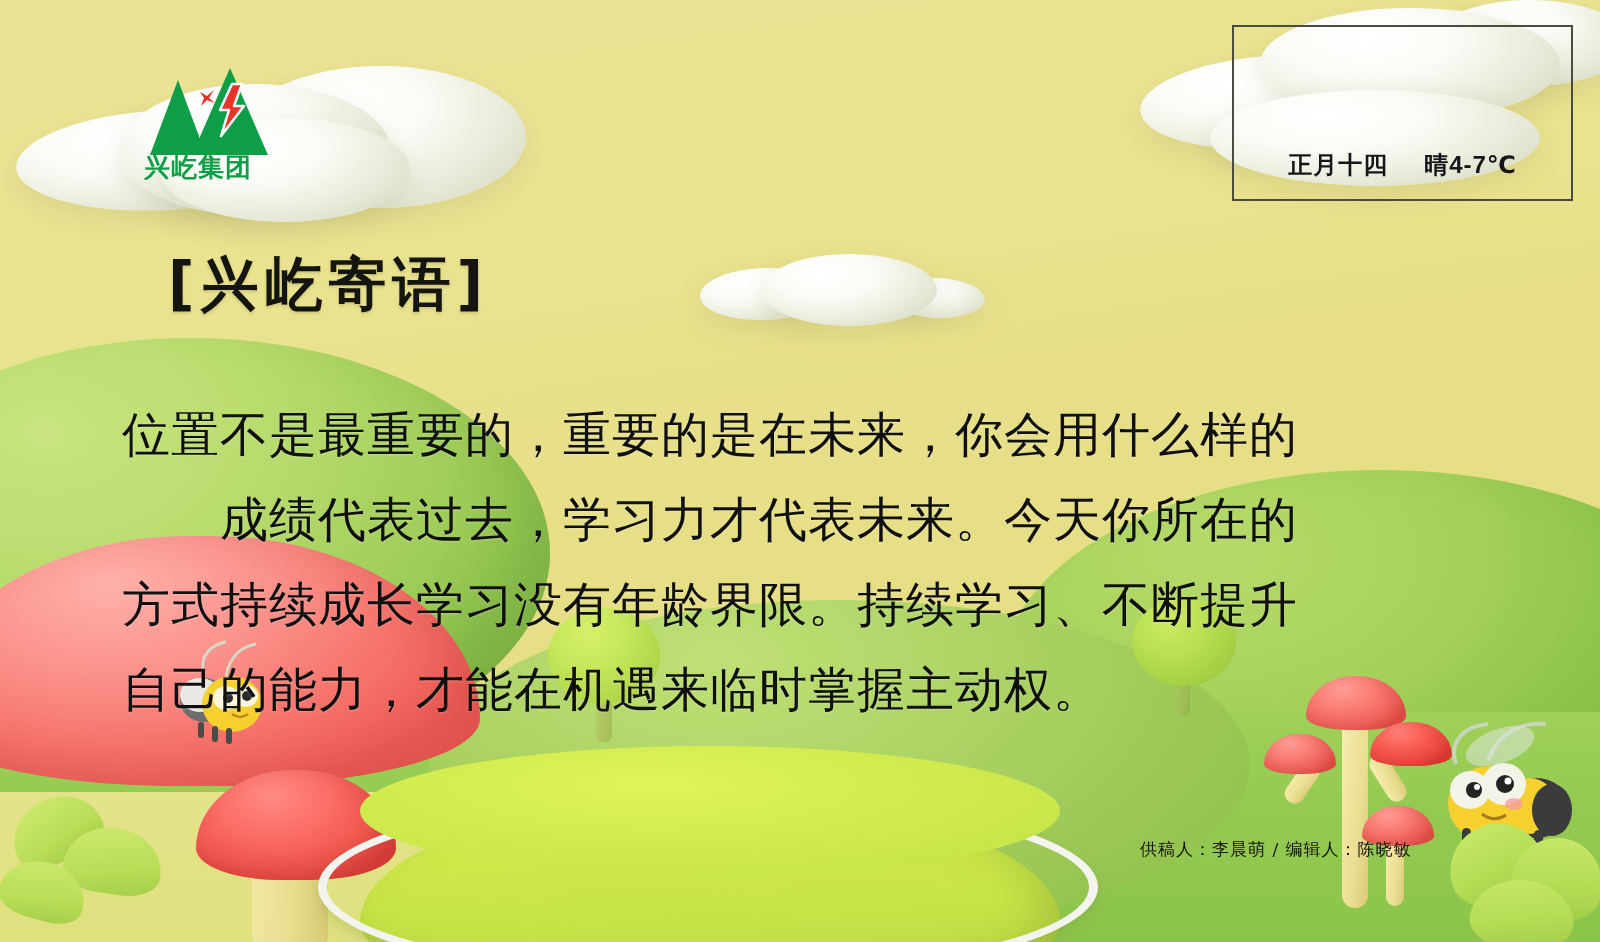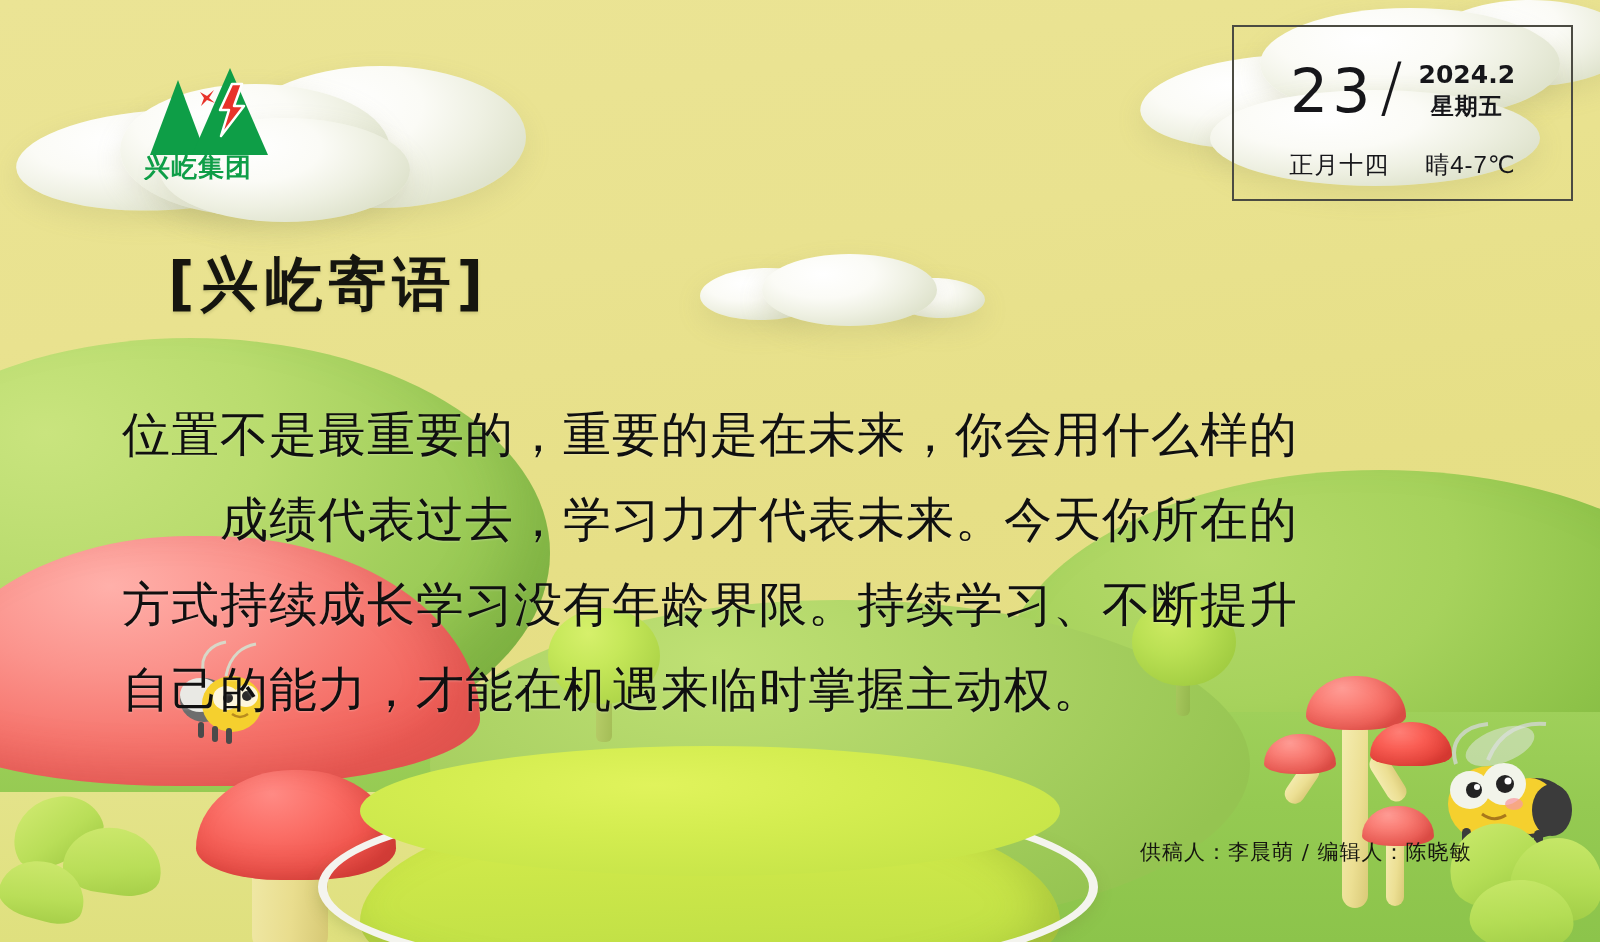--- a/index.html
+++ b/index.html
@@ -177,21 +177,21 @@
   .day-slash{
     font-family:"DejaVu Sans",sans-serif;
     font-size:66px;font-weight:300;line-height:1;margin:2px 16px 0 6px;
   }
   .ym-block{display:flex;flex-direction:column;align-items:center;margin-top:8px;}
   .ym{font-family:"DejaVu Sans",sans-serif;font-size:25px;font-weight:700;line-height:1.15;}
   .weekday{font-size:23px;font-weight:700;line-height:1.3;margin-top:2px;letter-spacing:1px;}
   .date-row-bot{
     position:absolute;left:0;right:0;bottom:18px;
     display:flex;align-items:center;justify-content:center;gap:36px;
-    font-size:24px;font-weight:400;letter-spacing:1px;margin-top:8px;
+    font-size:24px;font-weight:700;letter-spacing:1px;margin-top:8px;
   }
   .weather{display:flex;align-items:baseline;}
 
   
   .headline{
     position:absolute;left:168px;top:246px;
     font-size:58px;font-weight:700;color:#15150f;letter-spacing:6px;
     font-family:"DejaVu Sans","Liberation Sans",sans-serif;
     text-shadow:0 2px 3px rgba(120,120,60,.25);
   }
@@ -203,21 +203,21 @@
     color:#101010;
     font-size:48px;line-height:85px;letter-spacing:1px;
     text-shadow:0 1px 2px rgba(255,255,255,.25);
   }
   .body-copy p{margin:0;white-space:nowrap;}
 
   
   .credit{
     position:absolute;left:1140px;top:838px;
     font-family:"DejaVu Serif","Liberation Serif",serif;
-    font-size:21px;color:#15150f;letter-spacing:1px;white-space:nowrap;
+    font-size:17px;color:#15150f;letter-spacing:1px;white-space:nowrap;
   }
 </style>
 </head>
 <body>
 
 <div id="poster">
 
   <div class="scene">
 
     <div>
@@ -327,28 +327,20 @@
     <polygon points="84,105 122,18 160,105" fill="#0e9e47"></polygon>
 
     <path d="M92 42 L99 46 L106 40 L101 48 L107 53 L99 50 L93 56 L96 48 Z" fill="#e8322a"></path>
 
     <path d="M124 34 L112 60 L121 60 L113 86 L136 56 L126 56 L134 34 Z" fill="#e8322a" stroke="#ffffff" stroke-width="2.5" stroke-linejoin="round"></path>
 
     <text x="90" y="126" text-anchor="middle" fill="#0e9e47" font-family="DejaVu Sans, sans-serif" font-size="26" font-weight="700" letter-spacing="1">兴屹集团</text>
   </svg>
 
   <div class="date-card">
-    <div class="date-row-top">
-      <span class="day-num">23</span>
-      <span class="day-slash">/</span>
-      <span class="ym-block">
-        <span class="ym">2024.2</span>
-        <span class="weekday">星期五</span>
-      </span>
-    </div>
     <div class="date-row-bot">
       <span>正月十四</span>
       <span class="weather">
         <span>晴</span>
         <span>4-7℃</span>
       </span>
     </div>
   </div>
 
   <div class="headline">[兴屹寄语]</div>

